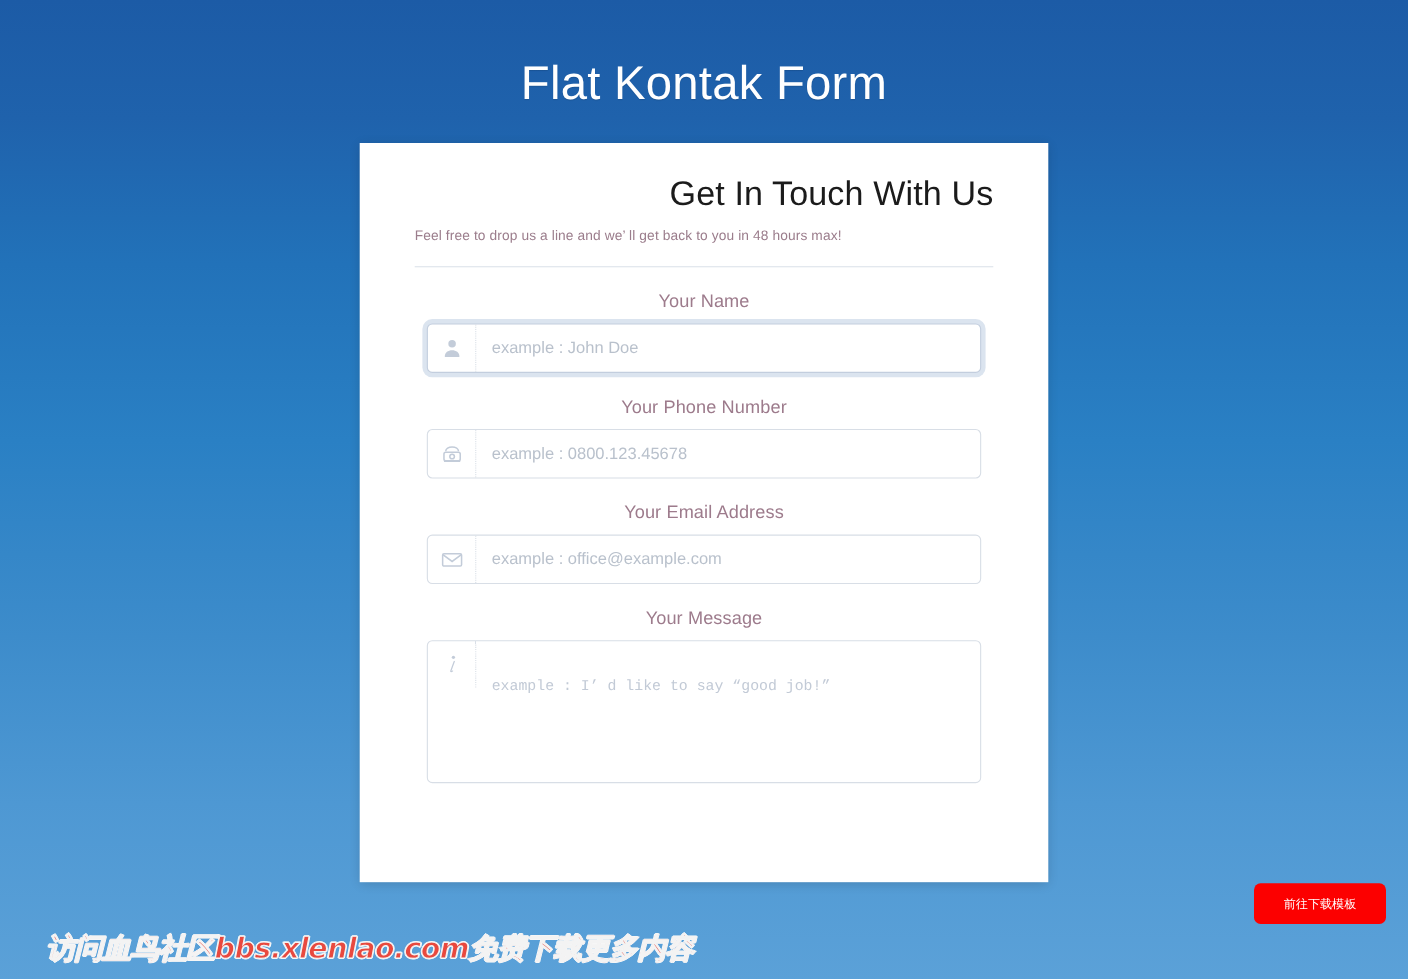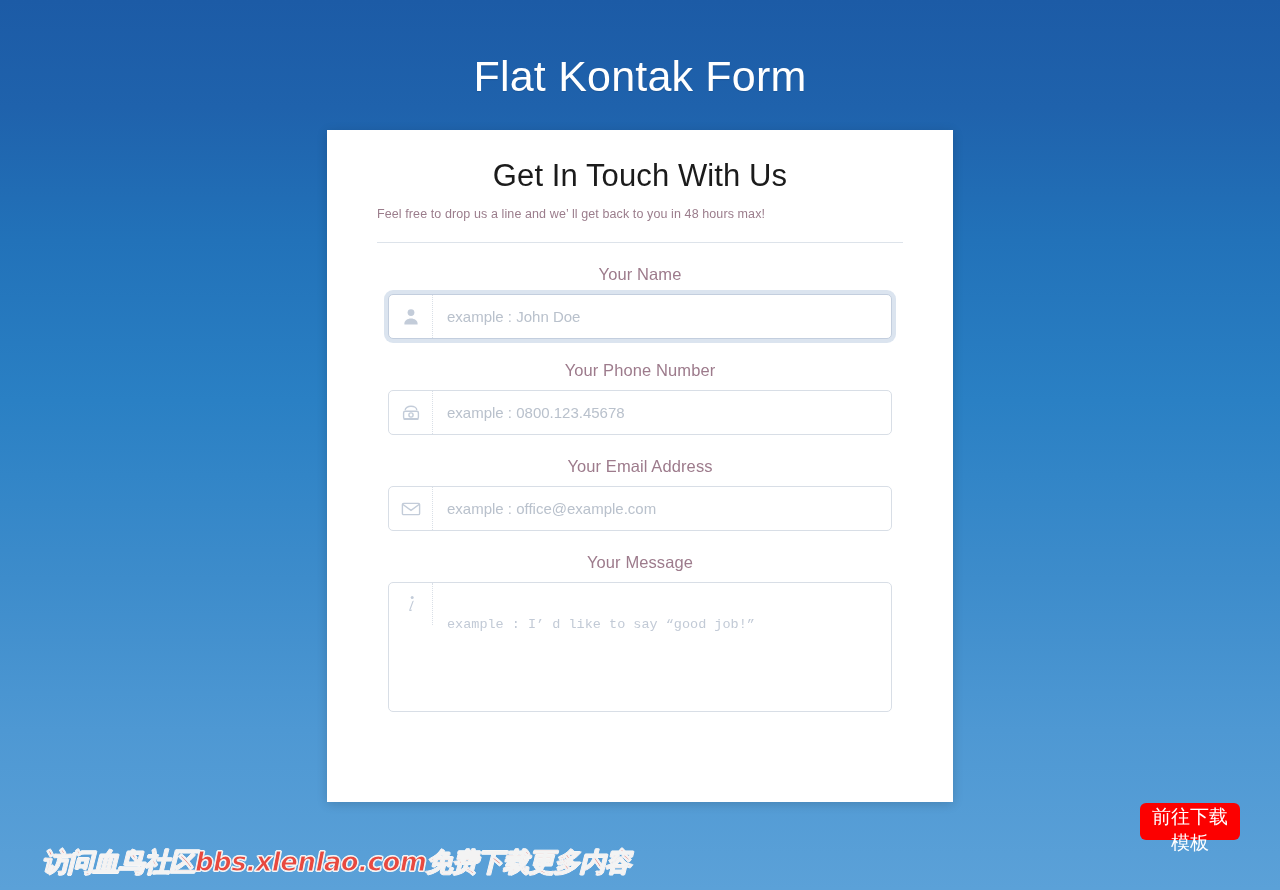--- a/index.html
+++ b/index.html
@@ -45,21 +45,21 @@
     height: 672px;
     background: #ffffff;
     box-shadow: 0 2px 10px rgba(0,0,0,0.16);
   }
   .card-inner {
     padding: 28px 50px 0 50px;
   }
 
   .form-heading {
     margin: 0;
-    text-align: center;
+    text-align: right;
     font-size: 31px;
     font-weight: 400;
     color: #1b1b1b;
     letter-spacing: 0.1px;
   }
   .form-subtitle {
     margin: 13px 0 0 0;
     font-size: 12.5px;
     color: #9b7d8c;
     letter-spacing: 0.1px;
@@ -179,28 +179,28 @@
        1px 0 0 #fafafa, -1px 0 0 #fafafa,
        0 1px 0 #fafafa, 0 -1px 0 #fafafa;
     letter-spacing: -0.5px;
   }
 
   
   .download-button {
     position: absolute;
     left: 1140px;
     top: 803px;
-    width: 100px;
+    width: 120px;
     height: 37px;
     background: #fc0000;
     border: 0;
     border-radius: 6px;
     color: #ffffff;
     font-family: "DejaVu Sans", sans-serif;
-    font-size: 19px;
+    font-size: 11px;
     cursor: pointer;
   }
 </style>
 </head>
 <body>
 
 <h1 class="page-title">Flat Kontak Form</h1>
 
 <div class="card">
   <div class="card-inner">

